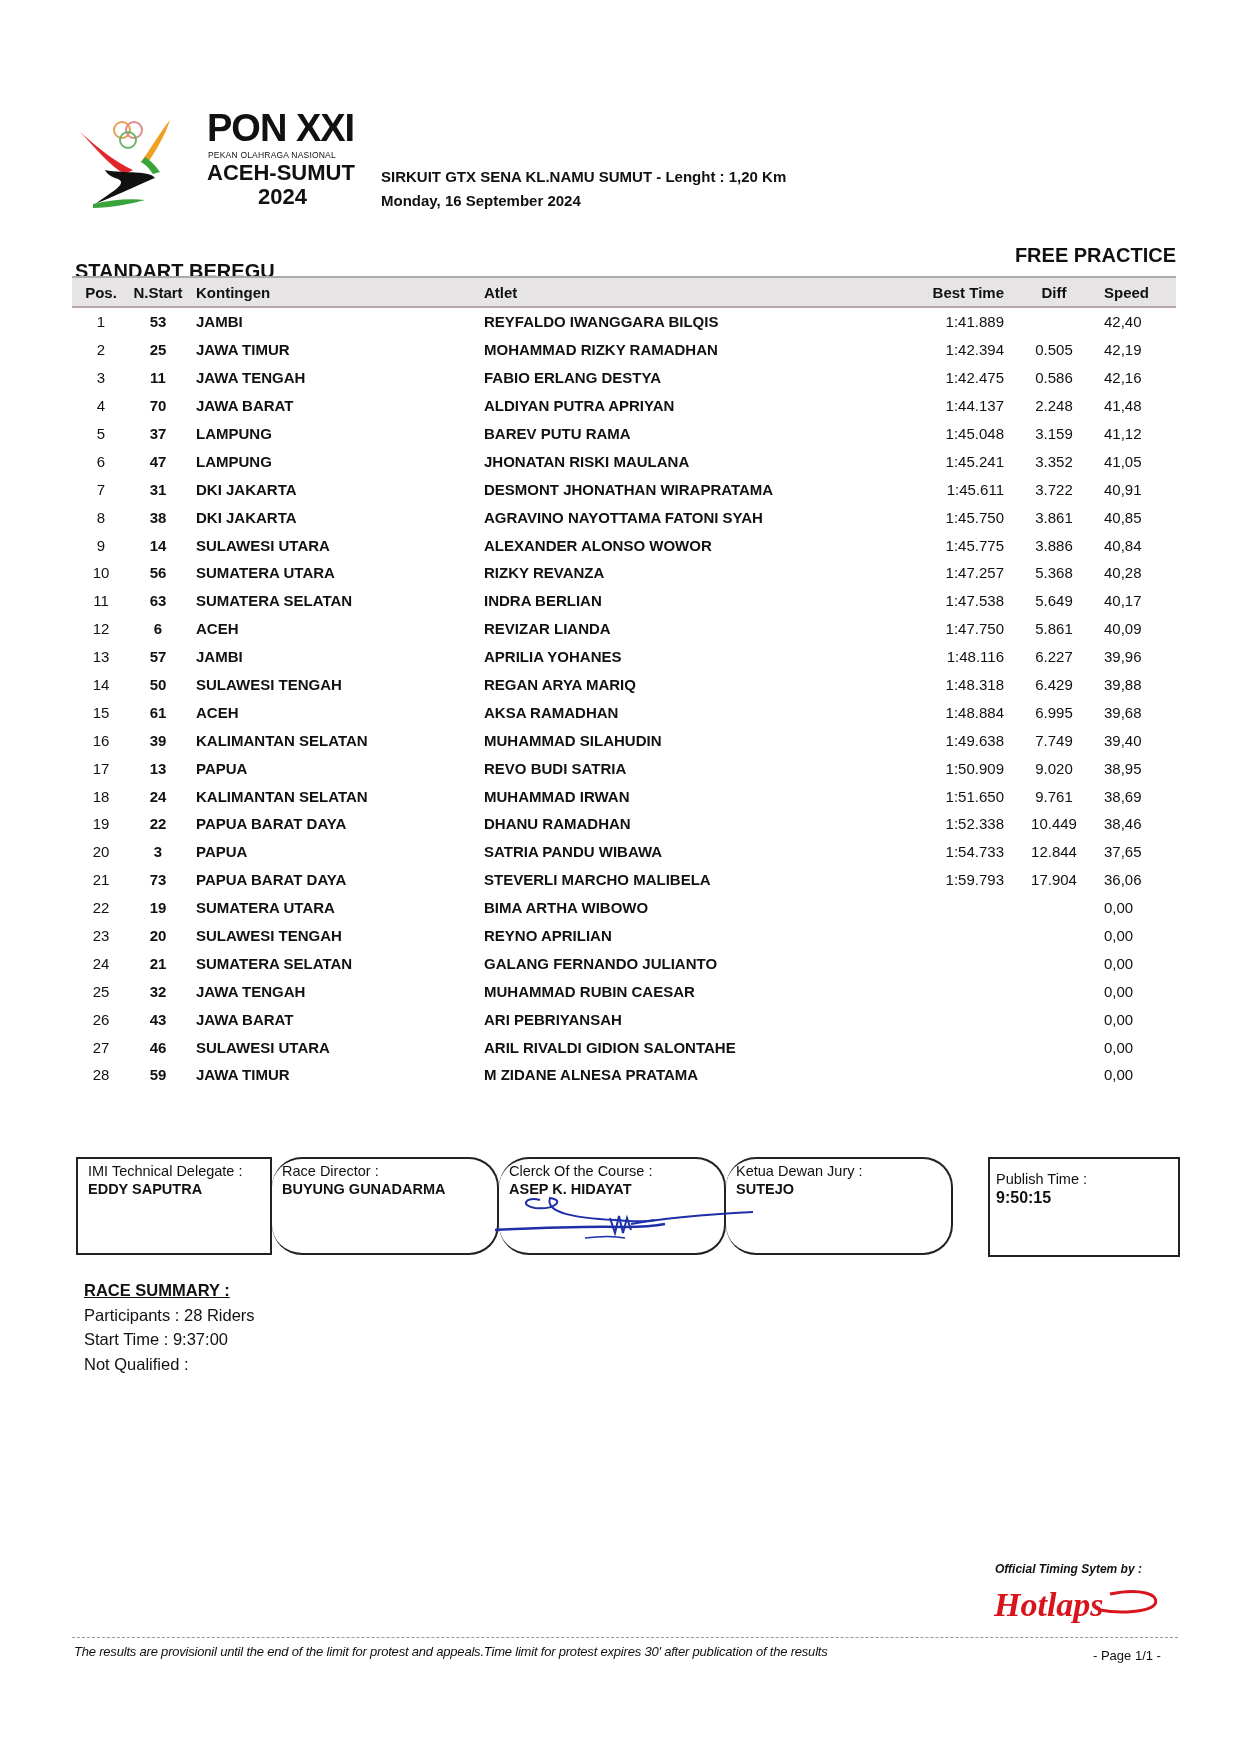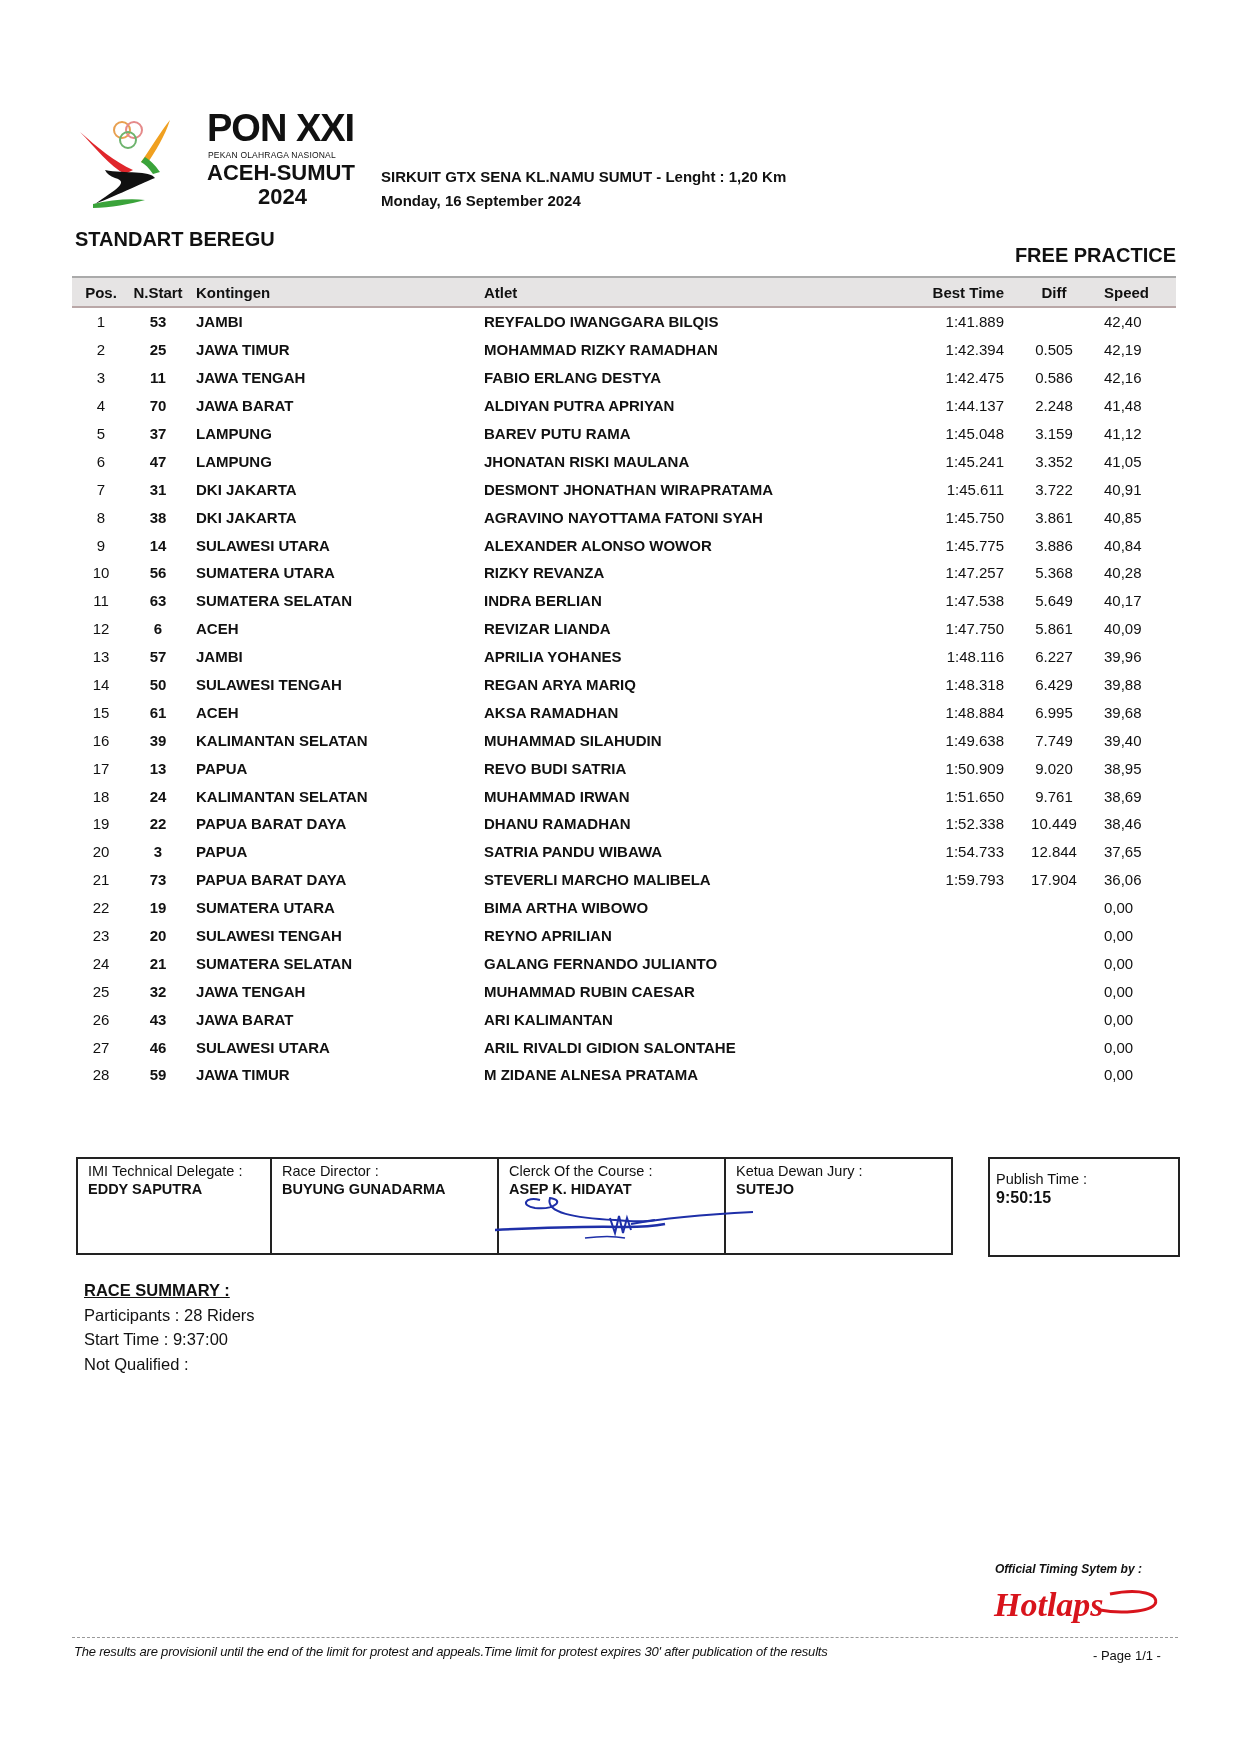--- a/index.html
+++ b/index.html
@@ -5,40 +5,40 @@
   html,body{margin:0;padding:0;background:#fff;}
   body{width:1240px;height:1750px;position:relative;font-family:"Liberation Sans",sans-serif;color:#111;overflow:hidden;}
   .abs{position:absolute;}
   .logo{left:75px;top:112px;width:110px;height:100px;}
   .pon-title{left:207px;top:108px;font-size:38px;font-weight:bold;letter-spacing:-1px;line-height:40px;}
   .pon-sub{left:208px;top:150px;font-size:8.5px;letter-spacing:0.2px;}
   .pon-place{left:207px;top:161px;font-size:22px;font-weight:bold;line-height:24px;}
   .pon-year{left:258px;top:185px;font-size:22px;font-weight:bold;line-height:24px;}
   .circuit{left:381px;top:168px;font-size:15px;font-weight:bold;}
   .date{left:381px;top:192px;font-size:15px;font-weight:bold;}
-  .category{left:75px;top:228px;font-size:20px;font-weight:bold;}
+  .category{left:75px;top:260px;font-size:20px;font-weight:bold;}
   .session{right:64px;top:244px;font-size:20px;font-weight:bold;}
   table.results{position:absolute;left:72px;top:276px;width:1104px;border-collapse:collapse;font-size:15px;}
   table.results thead tr{background:#e6e4e4;border-top:2px solid #aaa;border-bottom:2px solid #b9a7a7;}
   table.results th{font-weight:bold;height:28px;padding:0;text-align:left;}
   table.results td{height:27.9px;padding:0;font-weight:bold;}
   td.pos,th.pos{width:58px;text-align:center !important;font-weight:normal !important;}
   th.pos{font-weight:bold !important;}
   td.nstart,th.nstart{width:56px;text-align:center !important;}
   td.kont,th.kont{width:288px;padding-left:10px !important;}
   td.atlet,th.atlet{width:420px;}
   td.best,th.best{width:100px;text-align:right !important;font-weight:normal !important;}
   th.best{font-weight:bold !important;}
   td.diff,th.diff{width:100px;text-align:center !important;font-weight:normal !important;}
   th.diff{font-weight:bold !important;}
   td.speed,th.speed{text-align:left;font-weight:normal !important;padding-right:12px !important;}
   th.speed{font-weight:bold !important;}
   .officials{position:absolute;left:76px;top:1157px;display:flex;}
   .off-box{border:2px solid #222;height:98px;padding:4px 10px;box-sizing:border-box;font-size:14.5px;}
-  .off-box + .off-box{border-left:none;}
+  .off-box + .off-box{border-left:none;border-radius:30px;}
   .off-label{display:block;}
   .off-name{display:block;font-weight:bold;margin-top:2px;}
   .publish{position:absolute;left:988px;top:1157px;width:192px;height:100px;border:2px solid #222;box-sizing:border-box;padding:12px 6px;font-size:14.5px;}
   .publish .off-name{font-size:16px;}
   .signature{position:absolute;left:495px;top:1178px;width:260px;height:70px;}
   .summary{position:absolute;left:84px;top:1278px;font-size:16.5px;line-height:24.5px;}
   .summary .sum-title{font-weight:bold;text-decoration:underline;}
   .timing-by{position:absolute;left:995px;top:1562px;font-size:12px;font-weight:bold;font-style:italic;}
   .hotlaps{position:absolute;left:990px;top:1580px;width:180px;height:50px;}
   .footer-line{position:absolute;left:72px;top:1637px;width:1106px;height:0;border-top:1px dashed #999;}
@@ -306,21 +306,21 @@
         <td class="kont">JAWA TENGAH</td>
         <td class="atlet">MUHAMMAD RUBIN CAESAR</td>
         <td class="best"></td>
         <td class="diff"></td>
         <td class="speed">0,00</td>
       </tr>
       <tr>
         <td class="pos">26</td>
         <td class="nstart">43</td>
         <td class="kont">JAWA BARAT</td>
-        <td class="atlet">ARI KALIMANTAN</td>
+        <td class="atlet">ARI PEBRIYANSAH</td>
         <td class="best"></td>
         <td class="diff"></td>
         <td class="speed">0,00</td>
       </tr>
       <tr>
         <td class="pos">27</td>
         <td class="nstart">46</td>
         <td class="kont">SULAWESI UTARA</td>
         <td class="atlet">ARIL RIVALDI GIDION SALONTAHE</td>
         <td class="best"></td>

